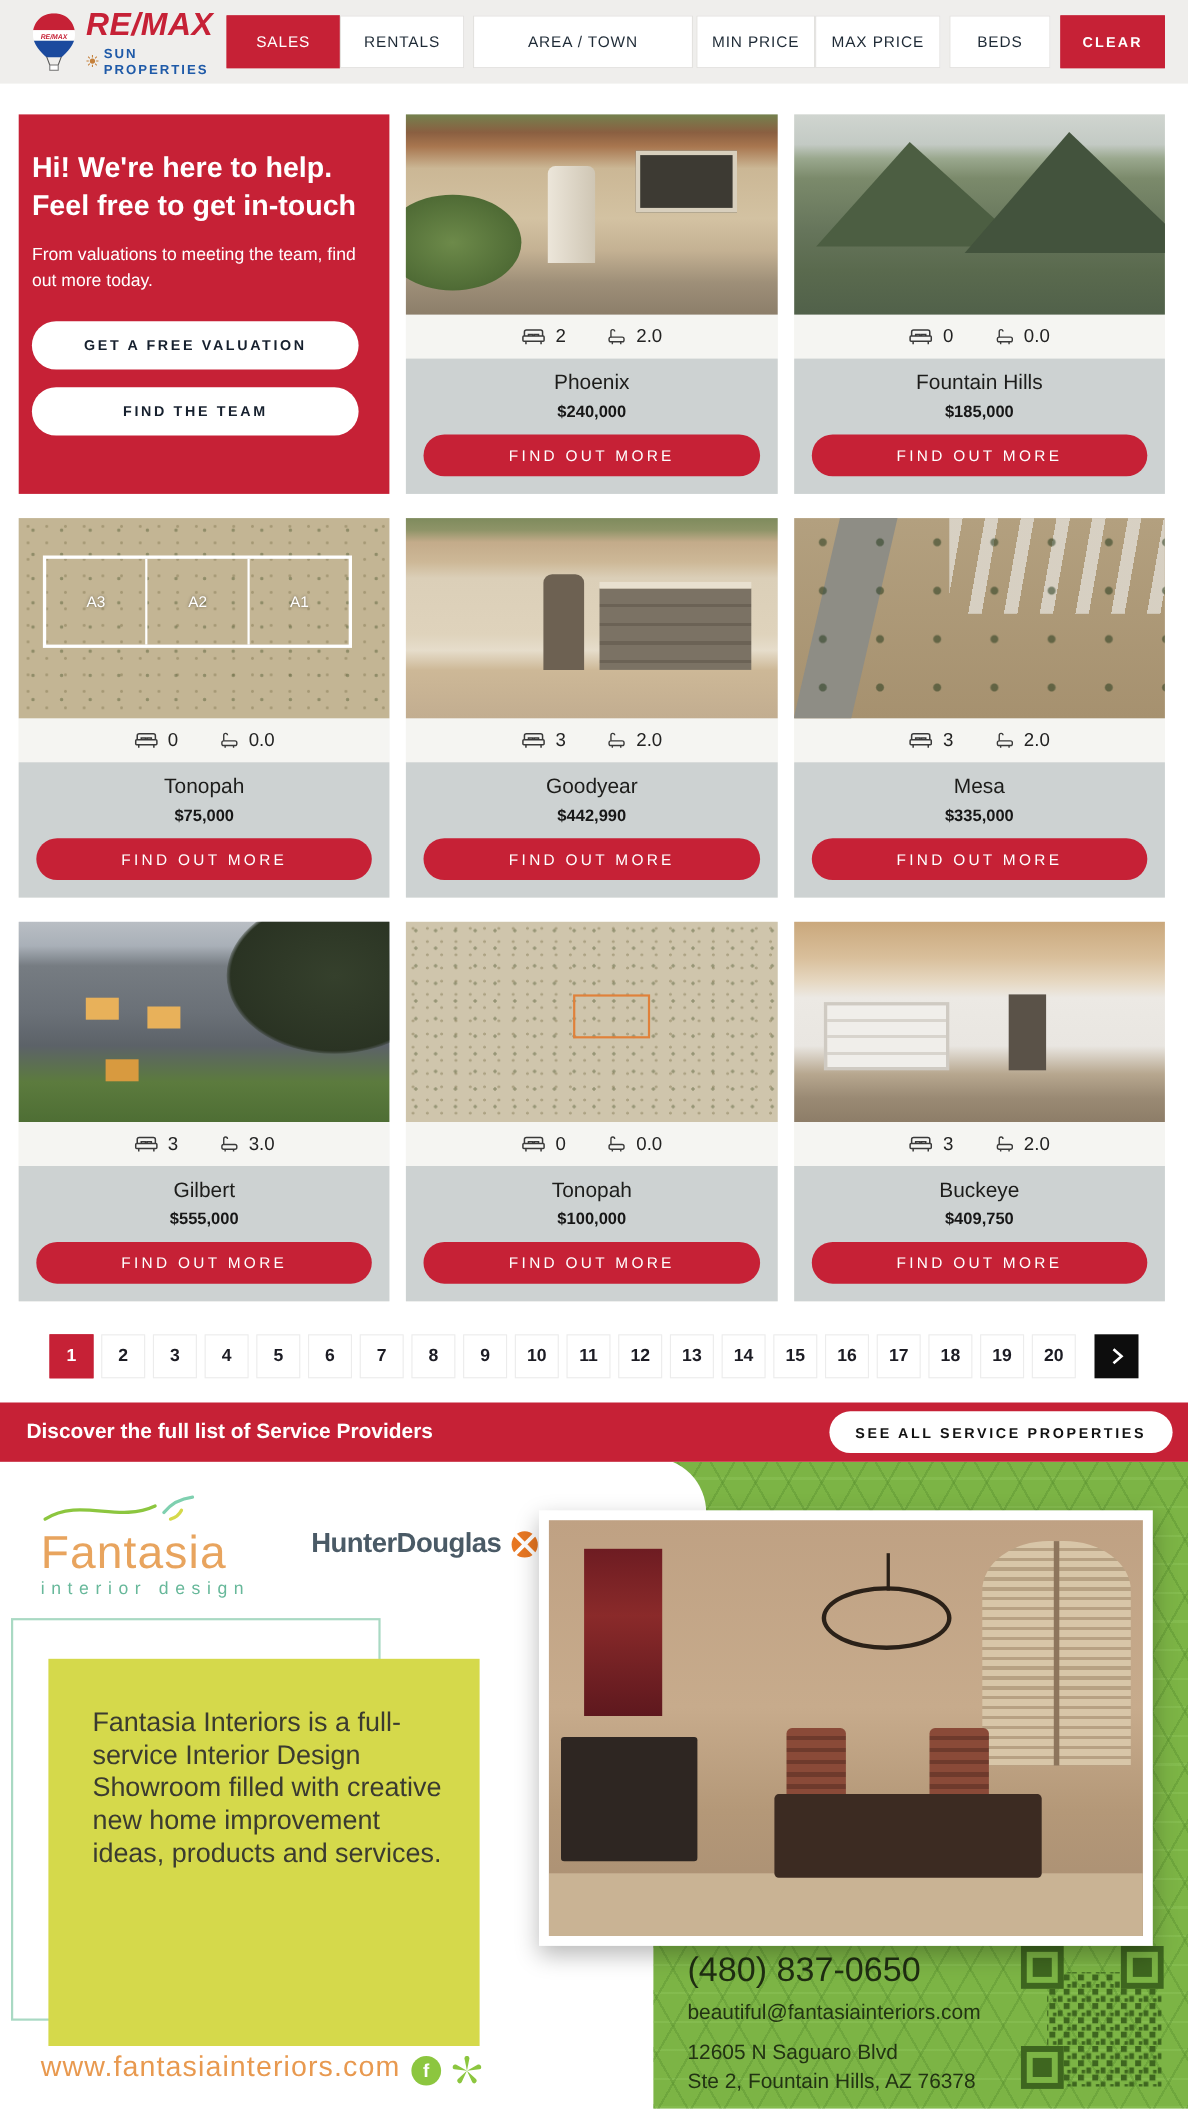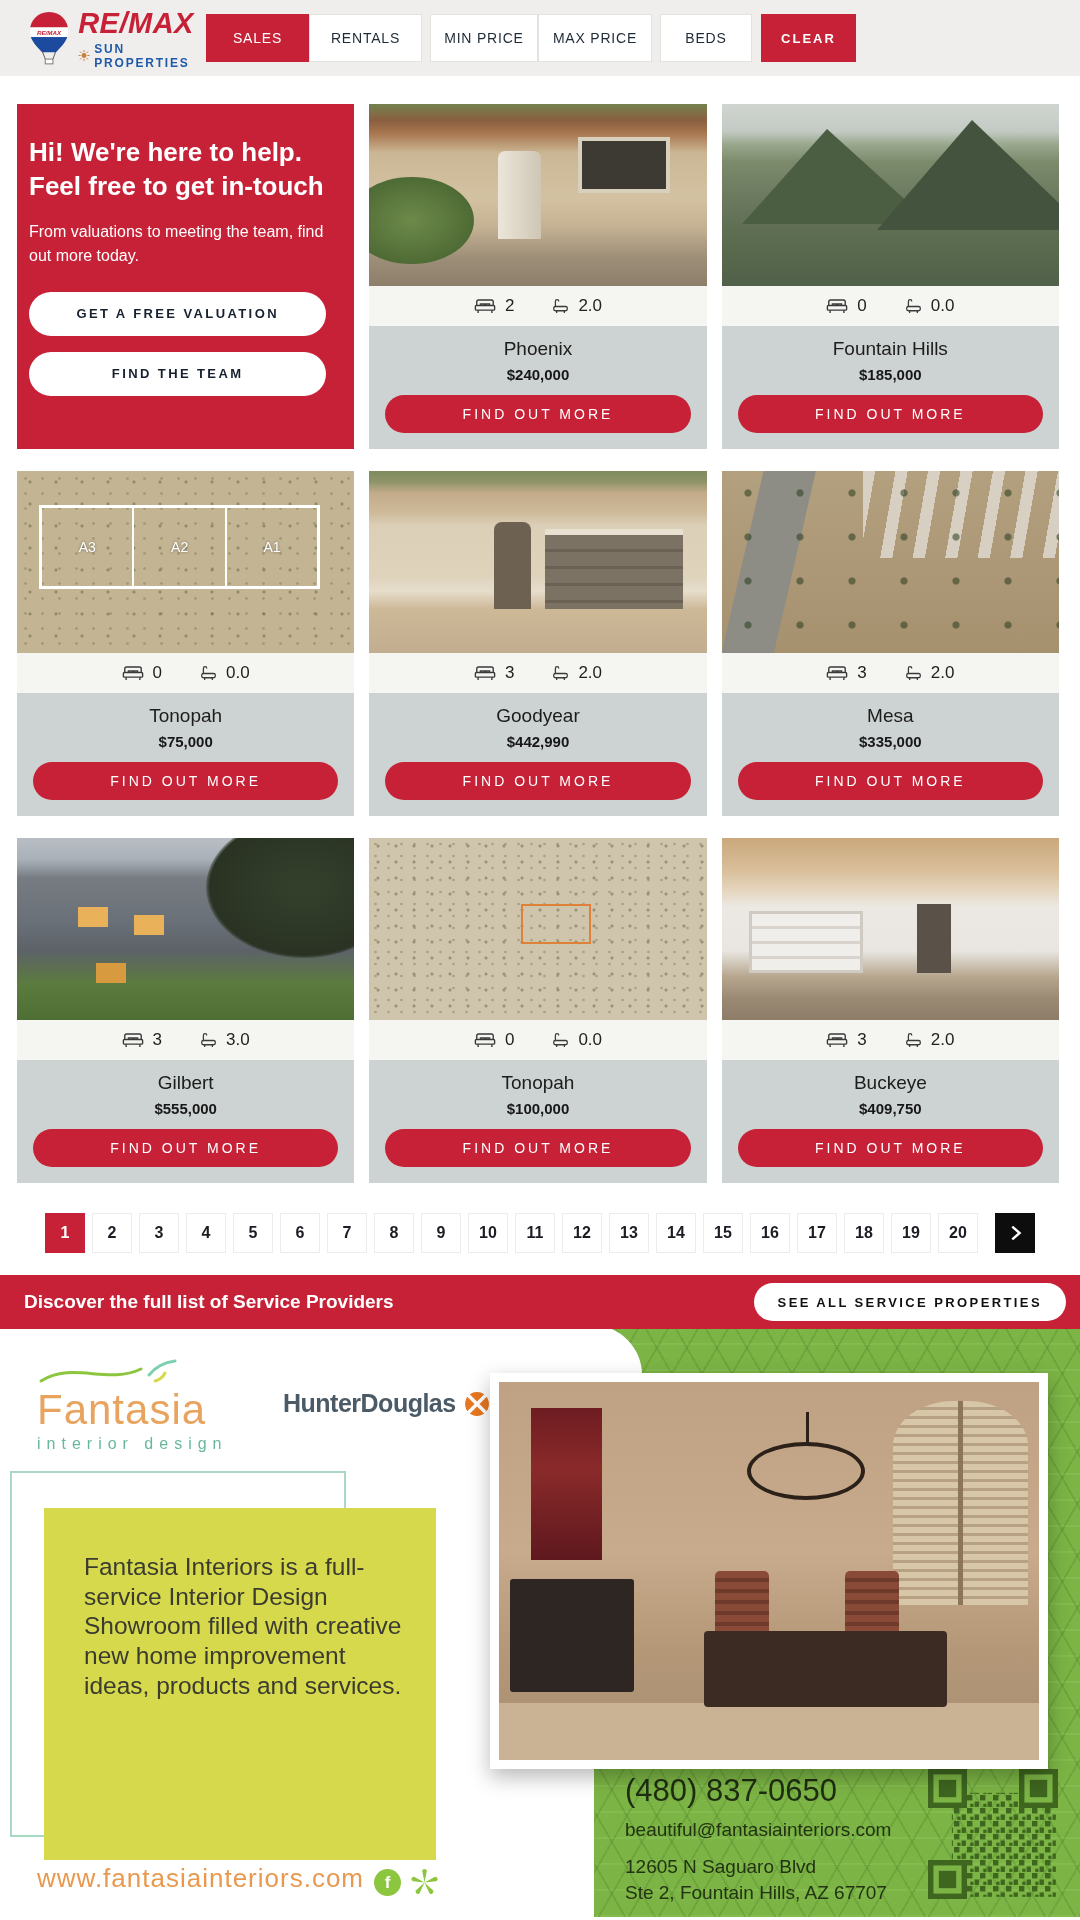--- a/index.html
+++ b/index.html
@@ -160,20 +160,21 @@
               <line x1="6" y1="14" x2="3.5" y2="16.5"></line>
           </g>
         </svg>
         <span>SUN PROPERTIES</span>
       </div>
     </div>
   </div>
   <nav class="tabs">
     <div class="tab t-sales active">SALES</div>
     <div class="tab t-rentals">RENTALS</div>
+    <div class="tab t-area">AREA / TOWN</div>
     <div class="tab t-min">MIN PRICE</div>
     <div class="tab t-max">MAX PRICE</div>
     <div class="tab t-beds">BEDS</div>
     <div class="tab t-clear">CLEAR</div>
   </nav>
 </header>
 
 <main class="grid">
 
   <section class="promo">
@@ -507,21 +508,21 @@
   <div class="teal-box"></div>
   <div class="lime-box">
     <p>Fantasia Interiors is a full-service Interior Design Showroom filled with creative new home improvement ideas, products and services.</p>
   </div>
 
   <div class="contact">
     <div class="phone">(480) 837-0650</div>
     <div class="email">beautiful@fantasiainteriors.com</div>
     <div class="addr">
       <div>12605 N Saguaro Blvd</div>
-      <div>Ste 2, Fountain Hills, AZ 67707</div>
+      <div>Ste 2, Fountain Hills, AZ 76378</div>
     </div>
   </div>
 
   <svg class="qr" width="130" height="130" viewBox="0 0 120 120">
     <defs>
       <pattern id="qrp" width="12" height="12" patternUnits="userSpaceOnUse">
         <rect x="0" y="0" width="5" height="5" fill="#3E661F"></rect>
         <rect x="7" y="6" width="4" height="5" fill="#3E661F"></rect>
         <rect x="3" y="8" width="3" height="3" fill="#3E661F"></rect>
       </pattern>

